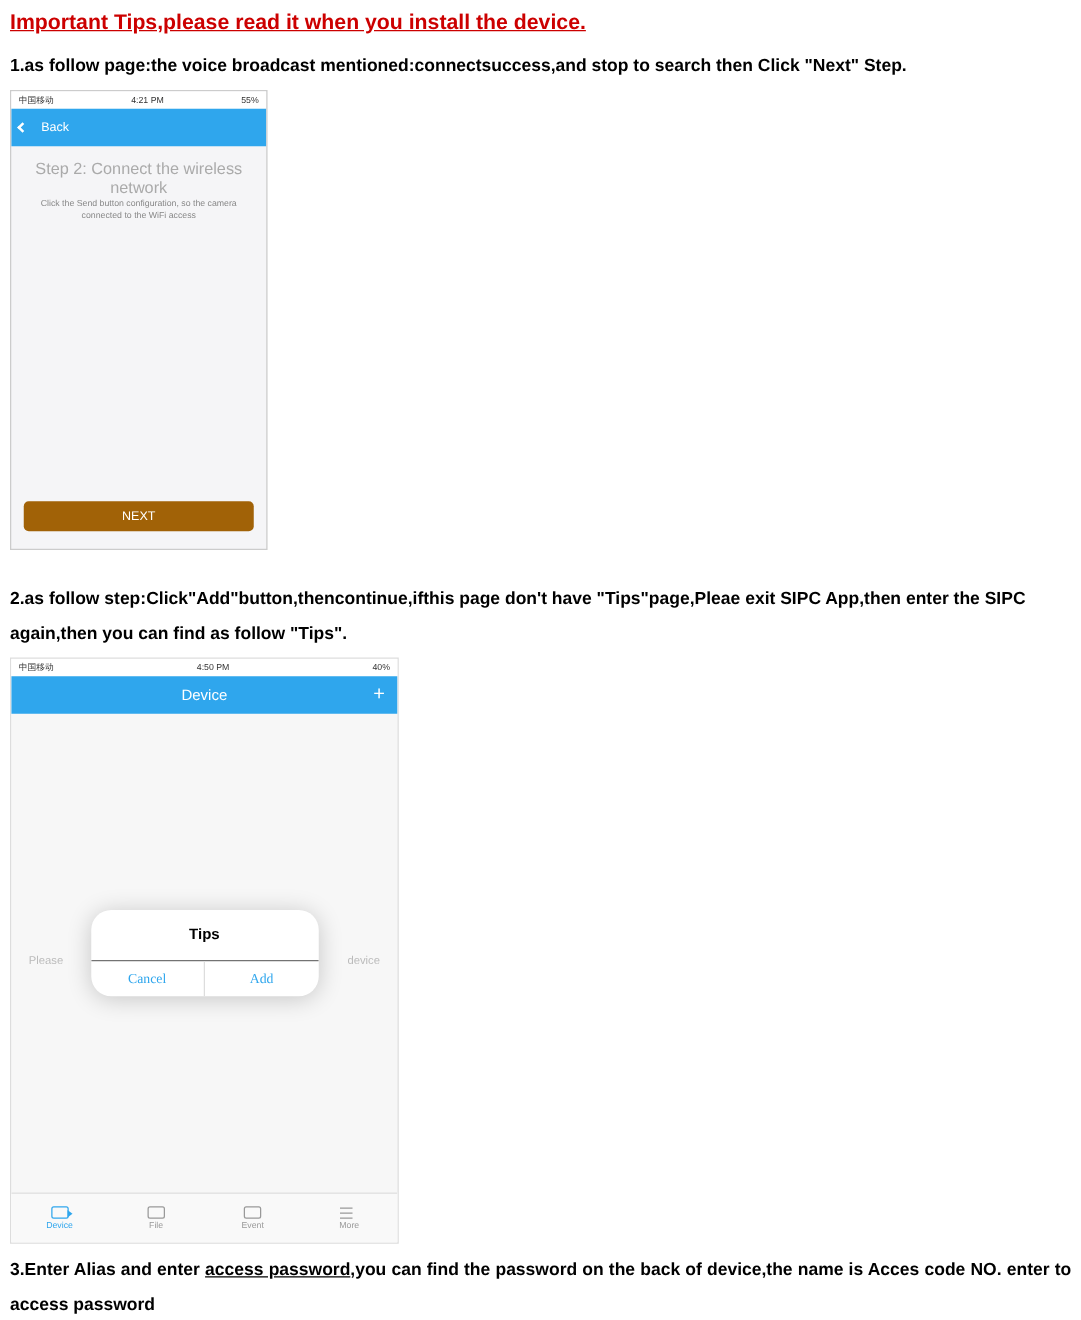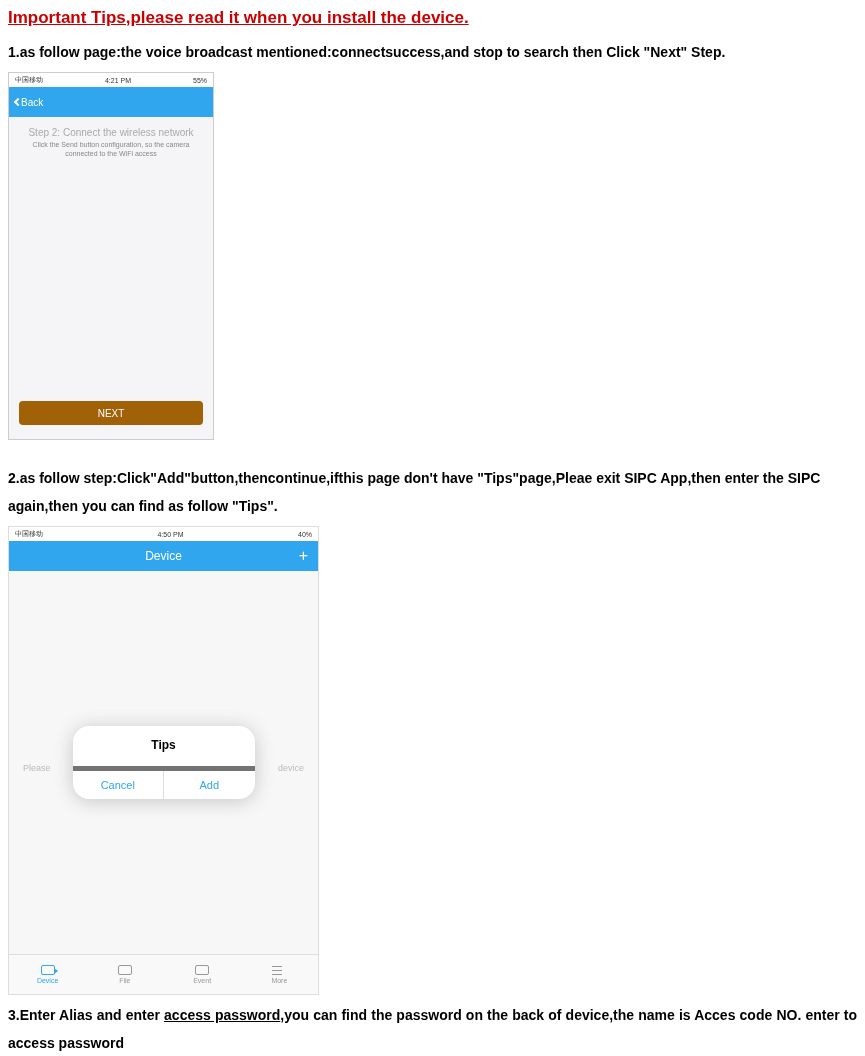--- a/index.html
+++ b/index.html
@@ -4,43 +4,43 @@
   <style>
     * { margin: 0; padding: 0; box-sizing: border-box; }
     body { font-family: Arial, sans-serif; background: #fff; padding: 8px; width: 865px; }
     .title { color: #c00; font-weight: bold; font-size: 17px; text-decoration: underline; margin-bottom: 10px; }
     .para { font-weight: bold; font-size: 14px; line-height: 2.0; margin-bottom: 6px; }
     .under { text-decoration: underline; }
     .screenshot1 { width: 206px; height: 368px; background: #f5f5f7; border: 1px solid #ccc; position: relative; overflow: hidden; margin-bottom: 24px; }
     .statusbar { height: 14px; background: #fff; display: flex; justify-content: space-between; align-items: center; padding: 0 6px; font-size: 7px; color: #333; }
     .statusbar-r { display: flex; gap: 4px; align-items: center; }
     .navbar1 { height: 30px; background: #2fa6ed; display: flex; align-items: center; padding: 0 6px; }
-    .back { color: #fff; font-size: 10px; display: flex; align-items: center; gap: 0; }
+    .back { color: #fff; font-size: 10px; display: flex; align-items: center; gap: 12px; }
     .chev-left { width: 6px; height: 6px; border-left: 2px solid #fff; border-bottom: 2px solid #fff; transform: rotate(45deg); }
     .step-head { text-align: center; padding: 10px 16px 4px; }
-    .step-title { font-size: 10px; color: #aaa; margin-bottom: 2px; }
+    .step-title { font-size: 13px; color: #aaa; margin-bottom: 2px; }
     .step-sub { font-size: 7px; color: #888; line-height: 1.3; }
     .send-area { display: flex; justify-content: center; align-items: center; padding: 24px 0 40px; }
     .ring { width: 112px; height: 112px; border-radius: 50%; border: 1px solid #c9e6f7; display: flex; justify-content: center; align-items: center; }
     .inner-btn { width: 78px; height: 78px; border-radius: 50%; background: #2fa6ed; box-shadow: 0 0 12px rgba(47,166,237,0.4); display: flex; justify-content: center; align-items: center; color: #fff; font-size: 8px; }
     .next-wrap { position: absolute; bottom: 14px; left: 10px; right: 10px; }
     .next-btn { height: 24px; background: #a16207; border-radius: 4px; color: #fff; font-size: 10px; display: flex; justify-content: center; align-items: center; }
 
     .screenshot2 { width: 311px; height: 469px; background: #fff; border: 1px solid #ddd; position: relative; overflow: hidden; margin-bottom: 6px; }
     .navbar2 { height: 30px; background: #2fa6ed; display: flex; align-items: center; justify-content: center; position: relative; }
     .nav-title { color: #fff; font-size: 12px; }
     .plus { position: absolute; right: 10px; color: #fff; font-size: 16px; }
     .overlay { position: absolute; inset: 0; top: 44px; bottom: 40px; background: rgba(0,0,0,0.03); display: flex; justify-content: center; align-items: center; }
     .behind-txt { position: absolute; left: 14px; top: 50%; font-size: 9px; color: #bbb; }
     .behind-txt-r { position: absolute; right: 14px; top: 50%; font-size: 9px; color: #bbb; }
     .dialog { width: 182px; background: #fff; border-radius: 16px; box-shadow: 0 2px 20px rgba(0,0,0,0.2); overflow: hidden; }
     .dlg-head { text-align: center; padding: 12px 10px 10px; }
     .dlg-title { font-size: 12px; font-weight: bold; margin-bottom: 4px; }
     .dlg-msg { font-size: 9px; color: #444; line-height: 1.3; }
-    .dlg-btns { display: flex; border-top: 5px solid #737373; }
+    .dlg-btns { display: flex; border-top: 1px solid #737373; font-family: Liberation Serif, serif; }
     .dlg-btn { flex: 1; text-align: center; padding: 8px 0; font-size: 11px; color: #2fa6ed; }
     .dlg-btn + .dlg-btn { border-left: 1px solid #ddd; }
     .tabbar { position: absolute; bottom: 0; left: 0; right: 0; height: 40px; background: #f9f9f9; border-top: 1px solid #ddd; display: flex; }
     .tab { flex: 1; display: flex; flex-direction: column; align-items: center; justify-content: center; gap: 2px; }
     .tab-icon { width: 14px; height: 10px; border: 1px solid #999; border-radius: 2px; }
     .tab-icon.cam { border-color: #2fa6ed; position: relative; }
     .tab-icon.cam::after { content: ''; position: absolute; right: -4px; top: 2px; width: 0; height: 0; border-top: 3px solid transparent; border-bottom: 3px solid transparent; border-left: 4px solid #2fa6ed; }
     .tab-icon.pic { }
     .tab-icon.msg { border-radius: 2px; }
     .tab-icon.more { border: none; display: flex; gap: 2px; }

